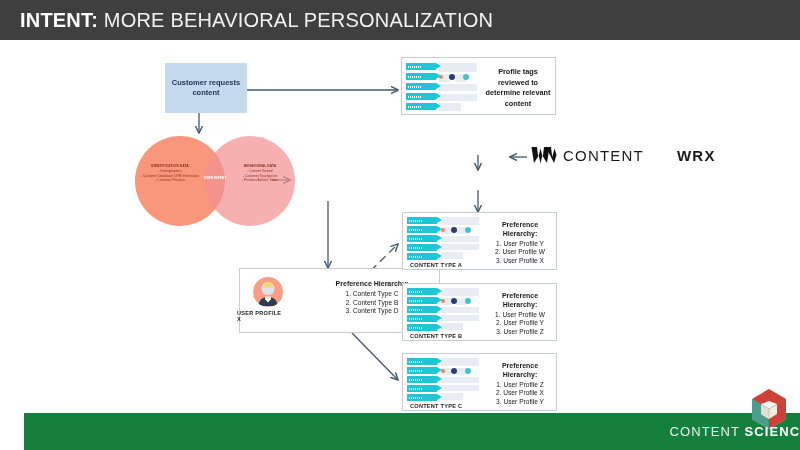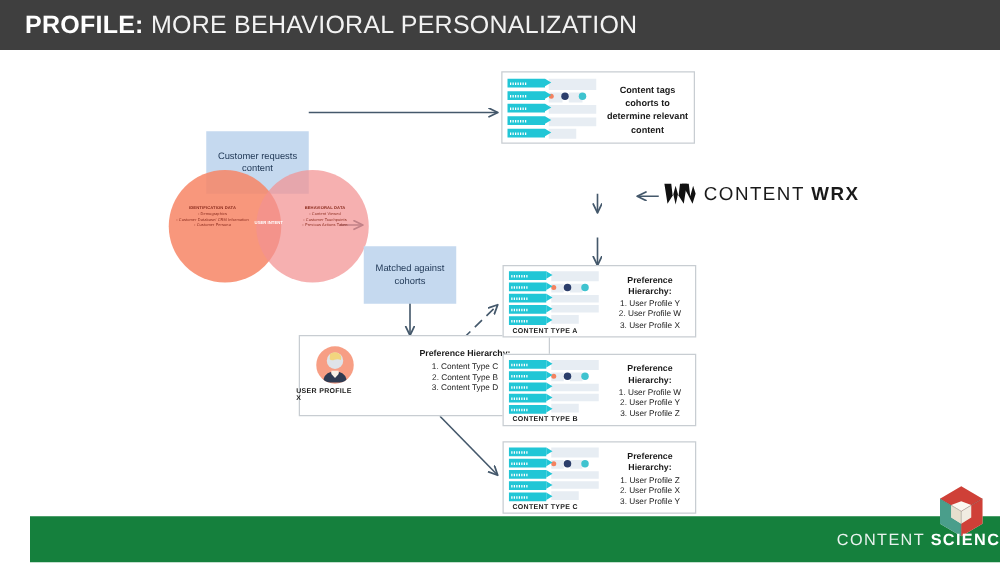--- a/index.html
+++ b/index.html
@@ -34,23 +34,22 @@
     background: #ffffff;
   }
   .abs { position: absolute; }
 
   
   .bluebox {
     background: #c5d9ef;
     display: flex; align-items: center; justify-content: center;
     text-align: center;
     color: #1d3553;
-    font-weight: normal;
+    font-weight: bold;
     line-height: 1.35;
-    margin-top: 42px;
   }
 
   
   #venn { position: absolute; left: 135px; top: 96px; width: 160px; height: 90px; }
   .venn-circle {
     position: absolute; border-radius: 50%;
     top: 0; width: 90px; height: 90px;
   }
   #venn-left  { left: 0;   background: rgba(247,133,101,.85); }
   #venn-right { left: 70px; background: rgba(242,146,146,.72); }
@@ -103,21 +102,21 @@
   }
   .pref .hd { font-weight: bold; font-size: 7px; line-height: 1.25; display: block; }
   .pref ol { list-style: none; margin-top: 1px; }
   .pref ol li { font-size: 6.6px; line-height: 1.33; white-space: nowrap; }
 
   
   #wrx { position: absolute; left: 531px; top: 106px; display: flex; align-items: center; }
   #wrx .wordmark {
     margin-left: 6px; font-size: 15px; letter-spacing: 1.2px; color: #1a1a1a;
   }
-  #wrx .wordmark .b { font-weight: bold; }
+  #wrx .wordmark .b { font-weight: bold; margin-left: 28px; }
   #wrx .wordmark .n { font-weight: normal; }
 
   
   #avatar { position: absolute; left: 252px; top: 277px; width: 30px; height: 30px; }
   #avatar .ring { position: absolute; inset: 0; border-radius: 50%; background: #f79e84; overflow: hidden; }
 
   
   #footer {
     position: absolute; left: 0; top: 413px;
     width: 800px; height: 37px; background: #15803d; margin-left: 24px;
@@ -128,21 +127,21 @@
   }
   #footer .wordmark .n { font-weight: normal; color: #e9f2ee; }
   #footer .wordmark .b { font-weight: bold; }
   #cube { position: absolute; right: 35px; top: -26px; width: 40px; height: 44px; }
 </style>
 </head>
 <body>
 
 <div id="header">
   <div class="title">
-    <span class="strong">PROFILE:</span>
+    <span class="strong">INTENT:</span>
     <span class="light">MORE BEHAVIORAL PERSONALIZATION</span>
   </div>
 </div>
 
 <div id="canvas">
 
   <svg class="connectors" viewBox="0 0 800 373">
     <defs>
       <marker id="ah" markerWidth="7" markerHeight="7" refX="5.6" refY="3" orient="auto">
         <path d="M0.4,0.4 L5.8,3 L0.4,5.6" fill="none" stroke="#44586b" stroke-width="1.1" stroke-linecap="round" stroke-linejoin="round"></path>
@@ -188,21 +187,20 @@
     <div class="venn-txt" id="venn-txt-right">
       <span class="hd">BEHAVIORAL DATA</span>
       <span class="li">- Content Viewed</span>
       <span class="li">- Customer Touchpoints</span>
       <span class="li">- Previous Actions Taken</span>
     </div>
 
     <div id="venn-txt-mid">USER INTENT</div>
   </div>
 
-  <div class="bluebox abs" style="left:291px; top:115px; width:74px; height:46px; font-size:7.5px;">Matched against cohorts</div>
 
   <div class="panel" style="left:401px; top:17px; width:155px; height:58px;">
     <div class="thumb" style="position:absolute; left:3px; top:3px; width:74px; height:52px;">
       <div class="strip" style="left:34px; top:2px;  width:38px; height:9px;"></div>
       <div class="strip" style="left:34px; top:23px; width:38px; height:7px;"></div>
       <div class="strip" style="left:34px; top:33px; width:38px; height:7px;"></div>
       <div class="sq" style="left:34px; top:42px; width:22px; height:8px;"></div>
       <div class="sq" style="left:34px; top:13px; width:11px; height:8px;"></div>
       <div class="sq" style="left:50px; top:13px; width:11px; height:8px;"></div>
       <div class="dot" style="left:34px; top:14px; width:4px; height:4px; background:#f4825f;"></div>
@@ -257,21 +255,21 @@
             <i></i>
             <i></i>
             <i></i>
             <i></i>
             <i></i>
             <i></i>
             <i></i>
           </span>
         </div>
     </div>
-    <div style="position:absolute; left:80px; top:9px; width:72px; text-align:center; font-size:7.3px; font-weight:bold; color:#1a1a1a; line-height:1.45;">Content tags cohorts to determine relevant content</div>
+    <div style="position:absolute; left:80px; top:9px; width:72px; text-align:center; font-size:7.3px; font-weight:bold; color:#1a1a1a; line-height:1.45;">Profile tags reviewed to determine relevant content</div>
   </div>
 
 
   <div id="wrx">
     <svg width="26" height="18" viewBox="0 0 26 18">
       <path d="M0.5,1 L6,1 L7.2,11 L9.5,2.5 L11.8,11 L13,1 L18.5,1 L16,17 L11.3,9.5 L9.5,17.5 L7.7,9.5 L3,17 Z" fill="#111111"></path>
       <path d="M14.5,1 L20,1 L21.2,11 L23.5,2.5 L25.5,9 L23,17 L19.5,10 Z" fill="#111111"></path>
     </svg>
     <div class="wordmark">
       <span class="n">CONTENT</span>

